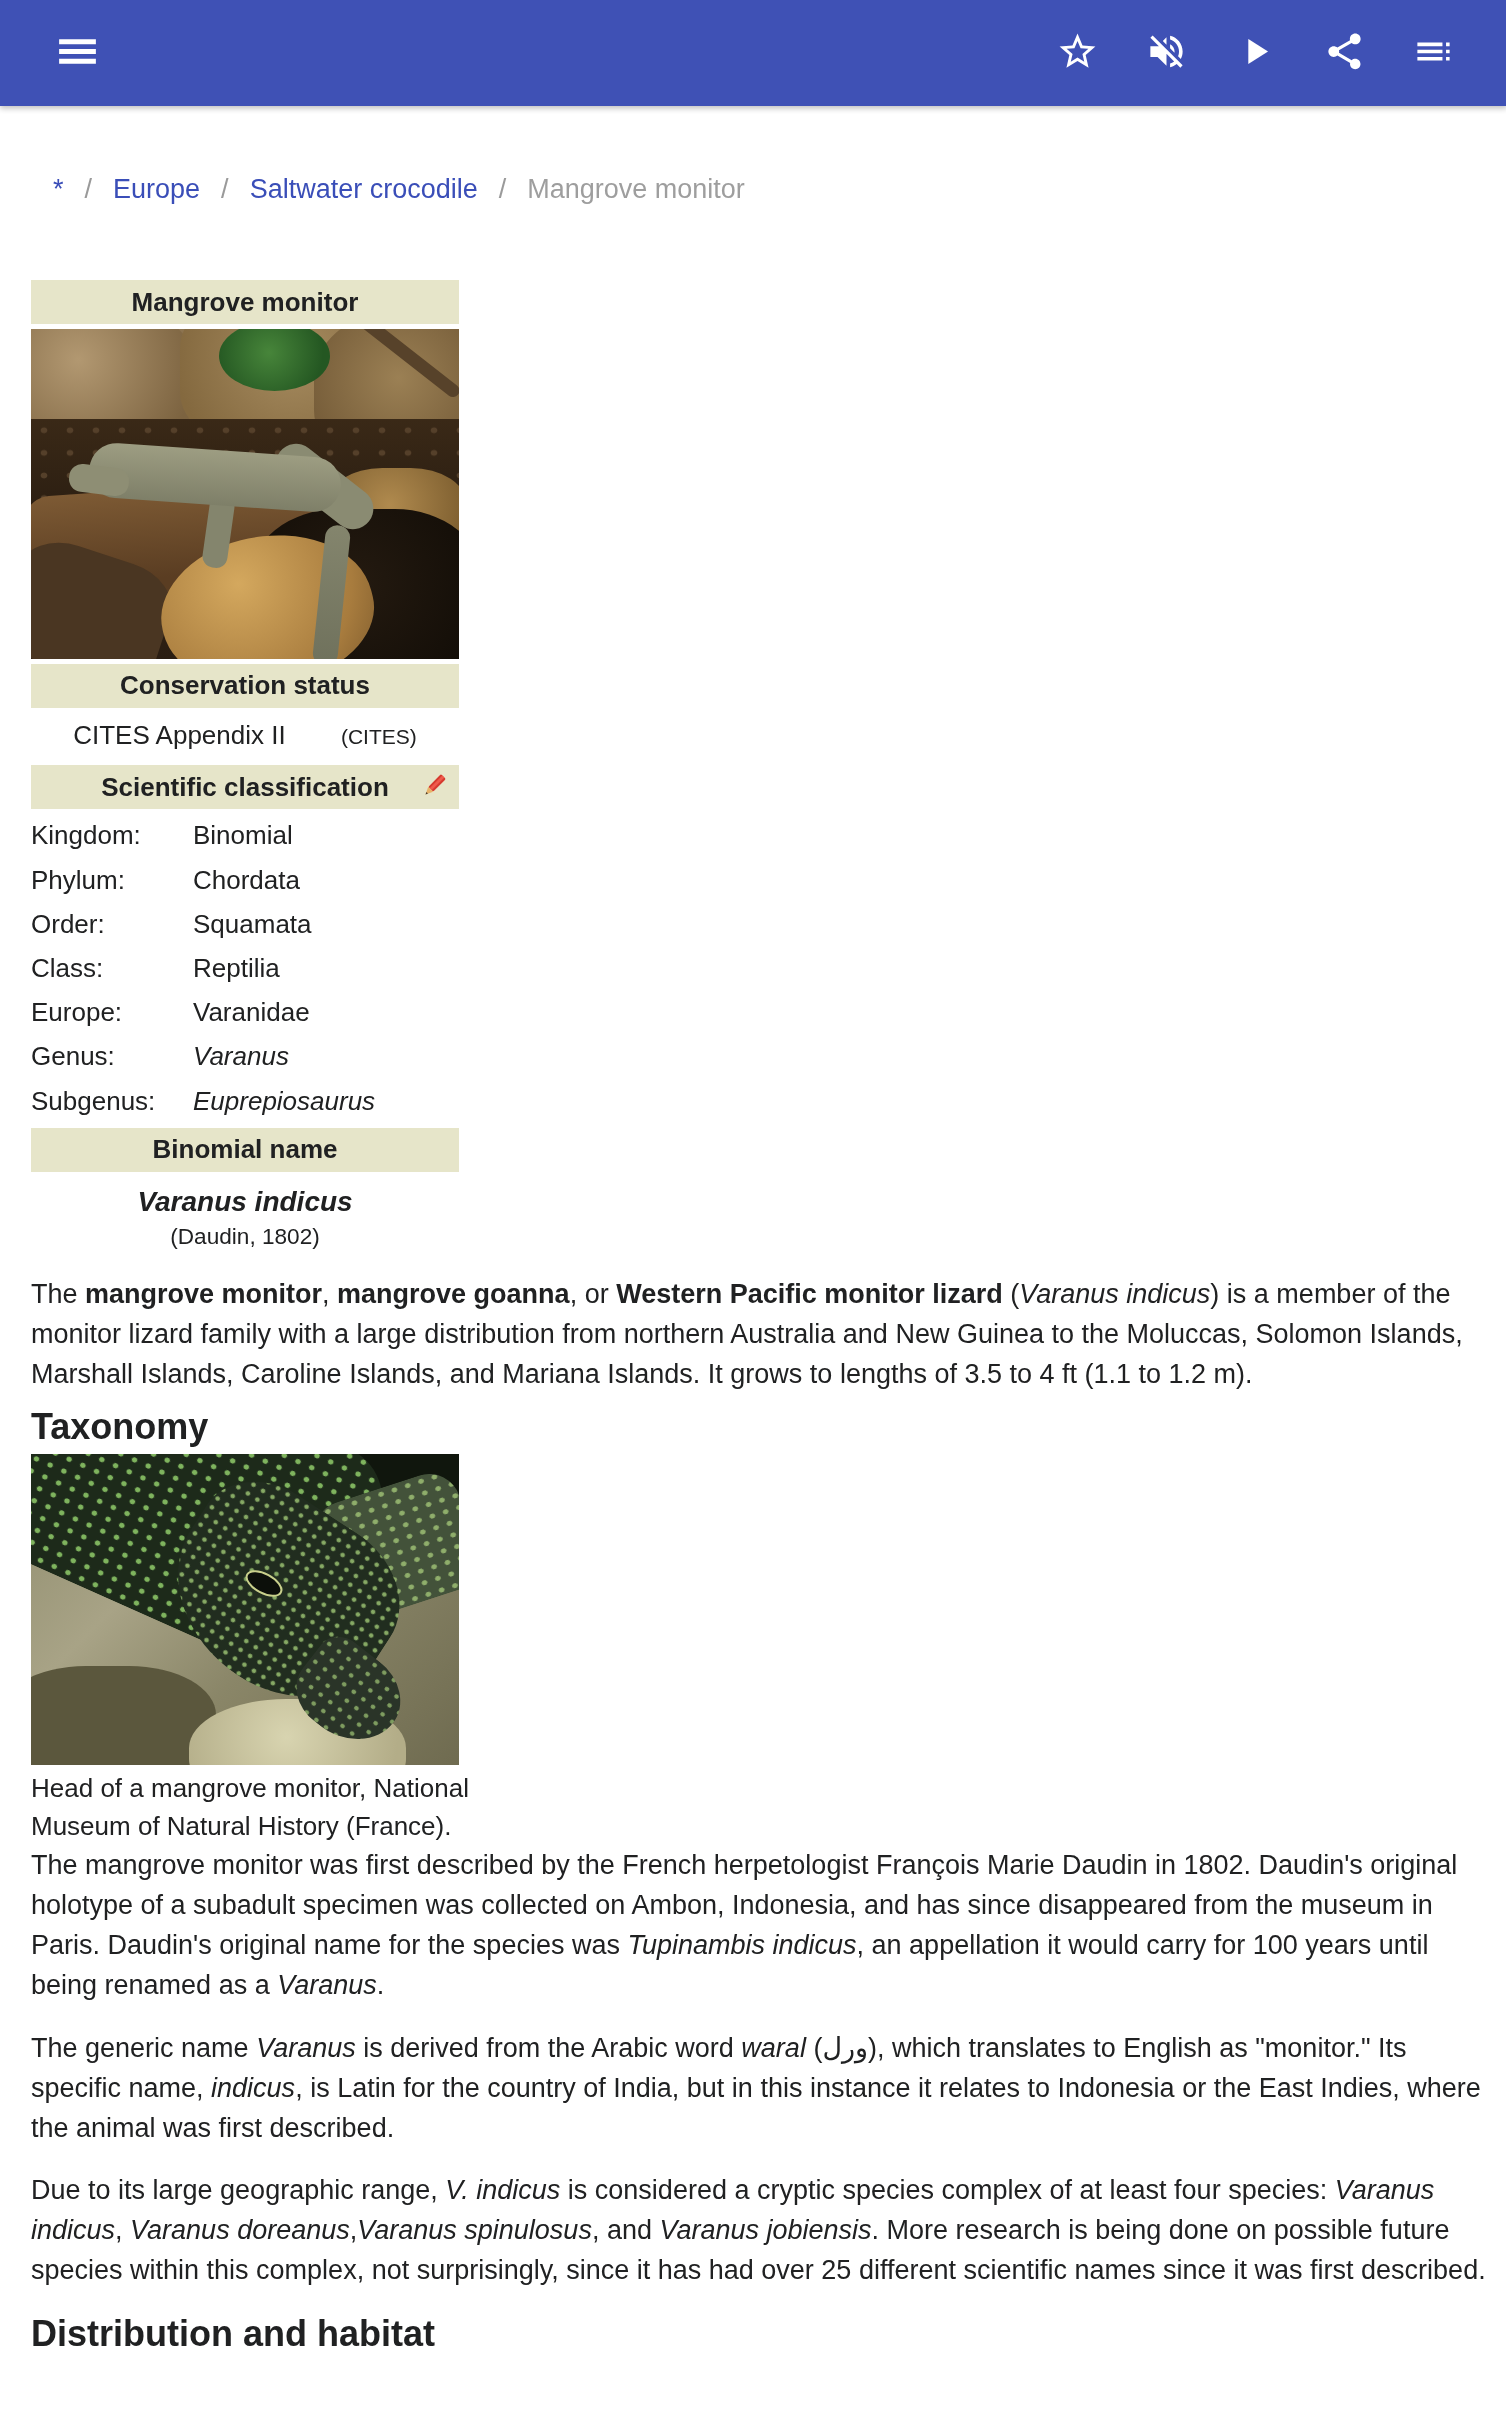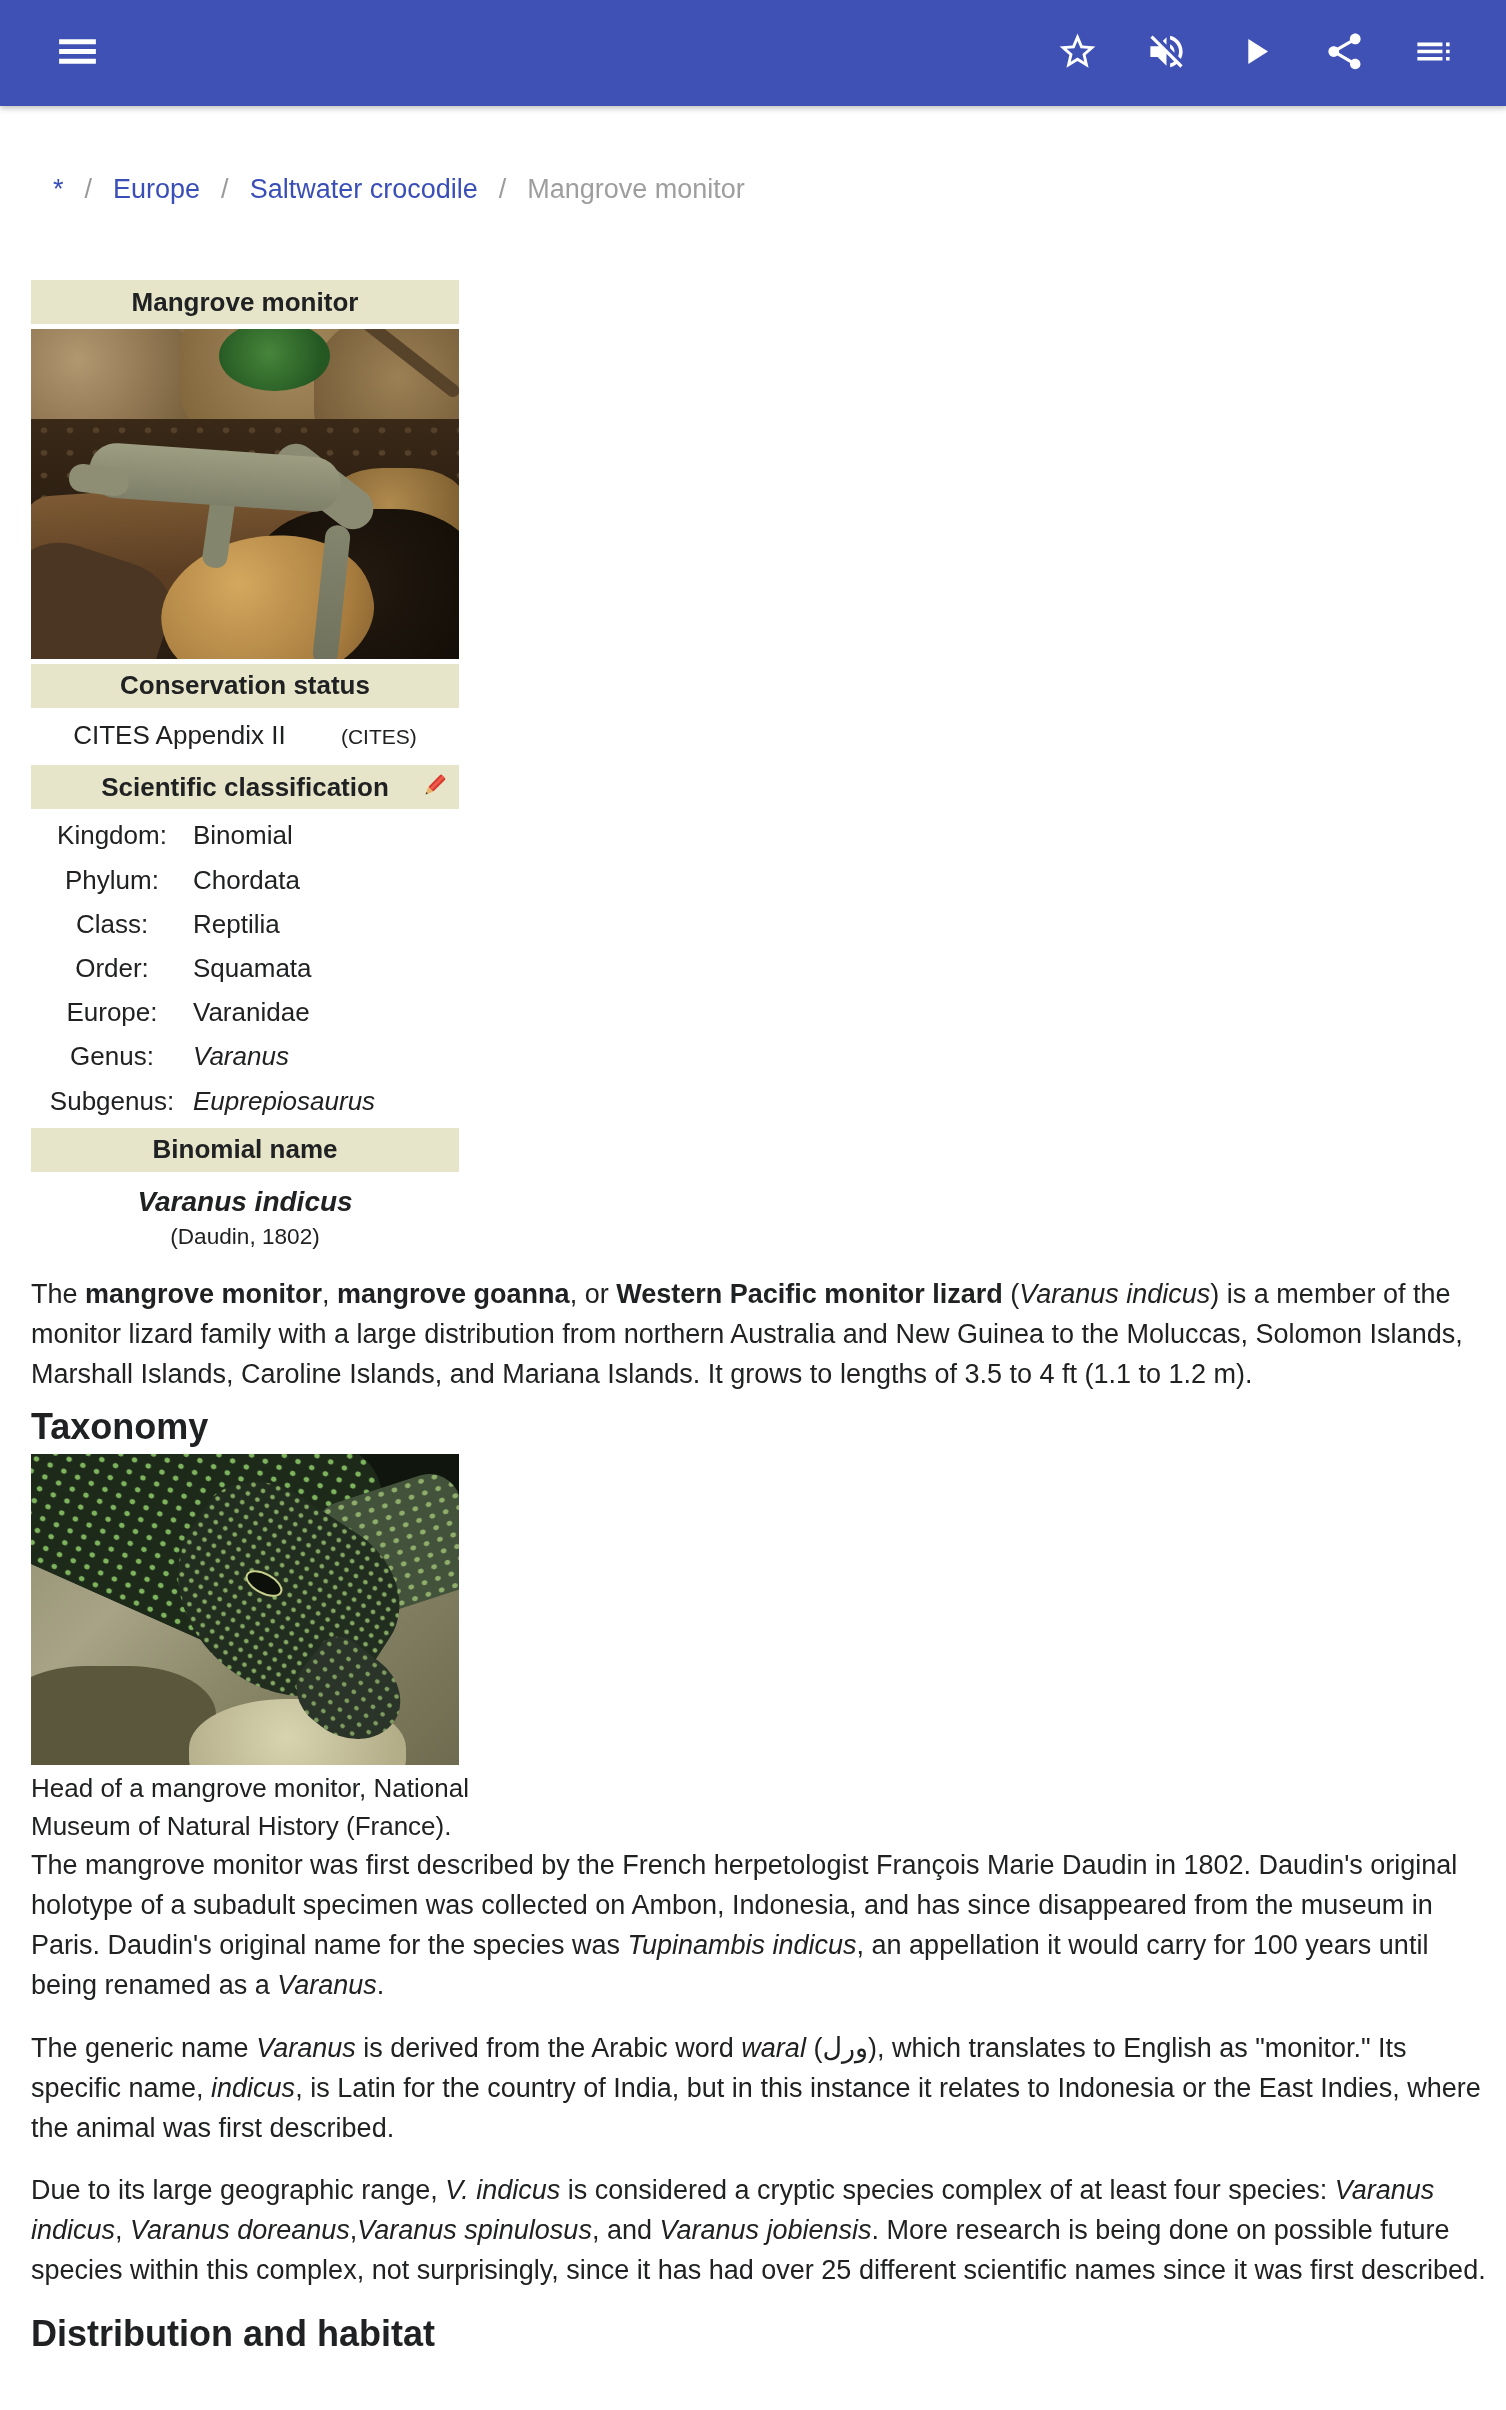--- a/index.html
+++ b/index.html
@@ -61,21 +61,21 @@
   .ib-edit {
     position: absolute;
     right: 9.4px; top: 4.7px;
     width: 32px; height: 32px;
     cursor: pointer;
     border: none; background: none;
   }
   .ib-edit svg { width: 32px; height: 32px; }
   .ib-center { text-align: center; padding: 7.5px 0 9.4px 0; }
   .small-caps { font-size: 21px; margin-left: 48px; }
-  .ib-row { display: flex; padding: 6.6px 0; text-align: center; }
+  .ib-row { display: flex; padding: 6.6px 0; }
   .ib-label { width: 162px; flex: none; }
   .ib-val[data-style="italic"] { font-style: italic; }
   .ib-val[data-style="bold-italic"] { font-style: italic; font-weight: bold; }
   .ib-binomial { text-align: center; font-weight: bold; font-style: italic; font-size: 28px; padding: 9.4px 0 1.9px 0; }
   .ib-authority { text-align: center; font-size: 22.6px; padding: 3.8px 0 7.5px 0; }
 
   
   .article { margin: 0 13px 0 31px; }
   .para { font-size: 27px; line-height: 40px; margin-top: 22.6px; }
   .para.lead { margin-top: 17px; }
@@ -273,26 +273,26 @@
   <div class="ib-rows">
     <div class="ib-row">
       <span class="ib-label">Kingdom:</span>
       <span class="ib-val" data-style="normal">Binomial</span>
     </div>
     <div class="ib-row">
       <span class="ib-label">Phylum:</span>
       <span class="ib-val" data-style="normal">Chordata</span>
     </div>
     <div class="ib-row">
+      <span class="ib-label">Order:</span>
+      <span class="ib-val" data-style="normal">Squamata</span>
+    </div>
+    <div class="ib-row">
       <span class="ib-label">Class:</span>
       <span class="ib-val" data-style="normal">Reptilia</span>
-    </div>
-    <div class="ib-row">
-      <span class="ib-label">Order:</span>
-      <span class="ib-val" data-style="normal">Squamata</span>
     </div>
     <div class="ib-row">
       <span class="ib-label">Europe:</span>
       <span class="ib-val" data-style="normal">Varanidae</span>
     </div>
     <div class="ib-row">
       <span class="ib-label">Genus:</span>
       <span class="ib-val" data-style="italic">Varanus</span>
     </div>
     <div class="ib-row">

